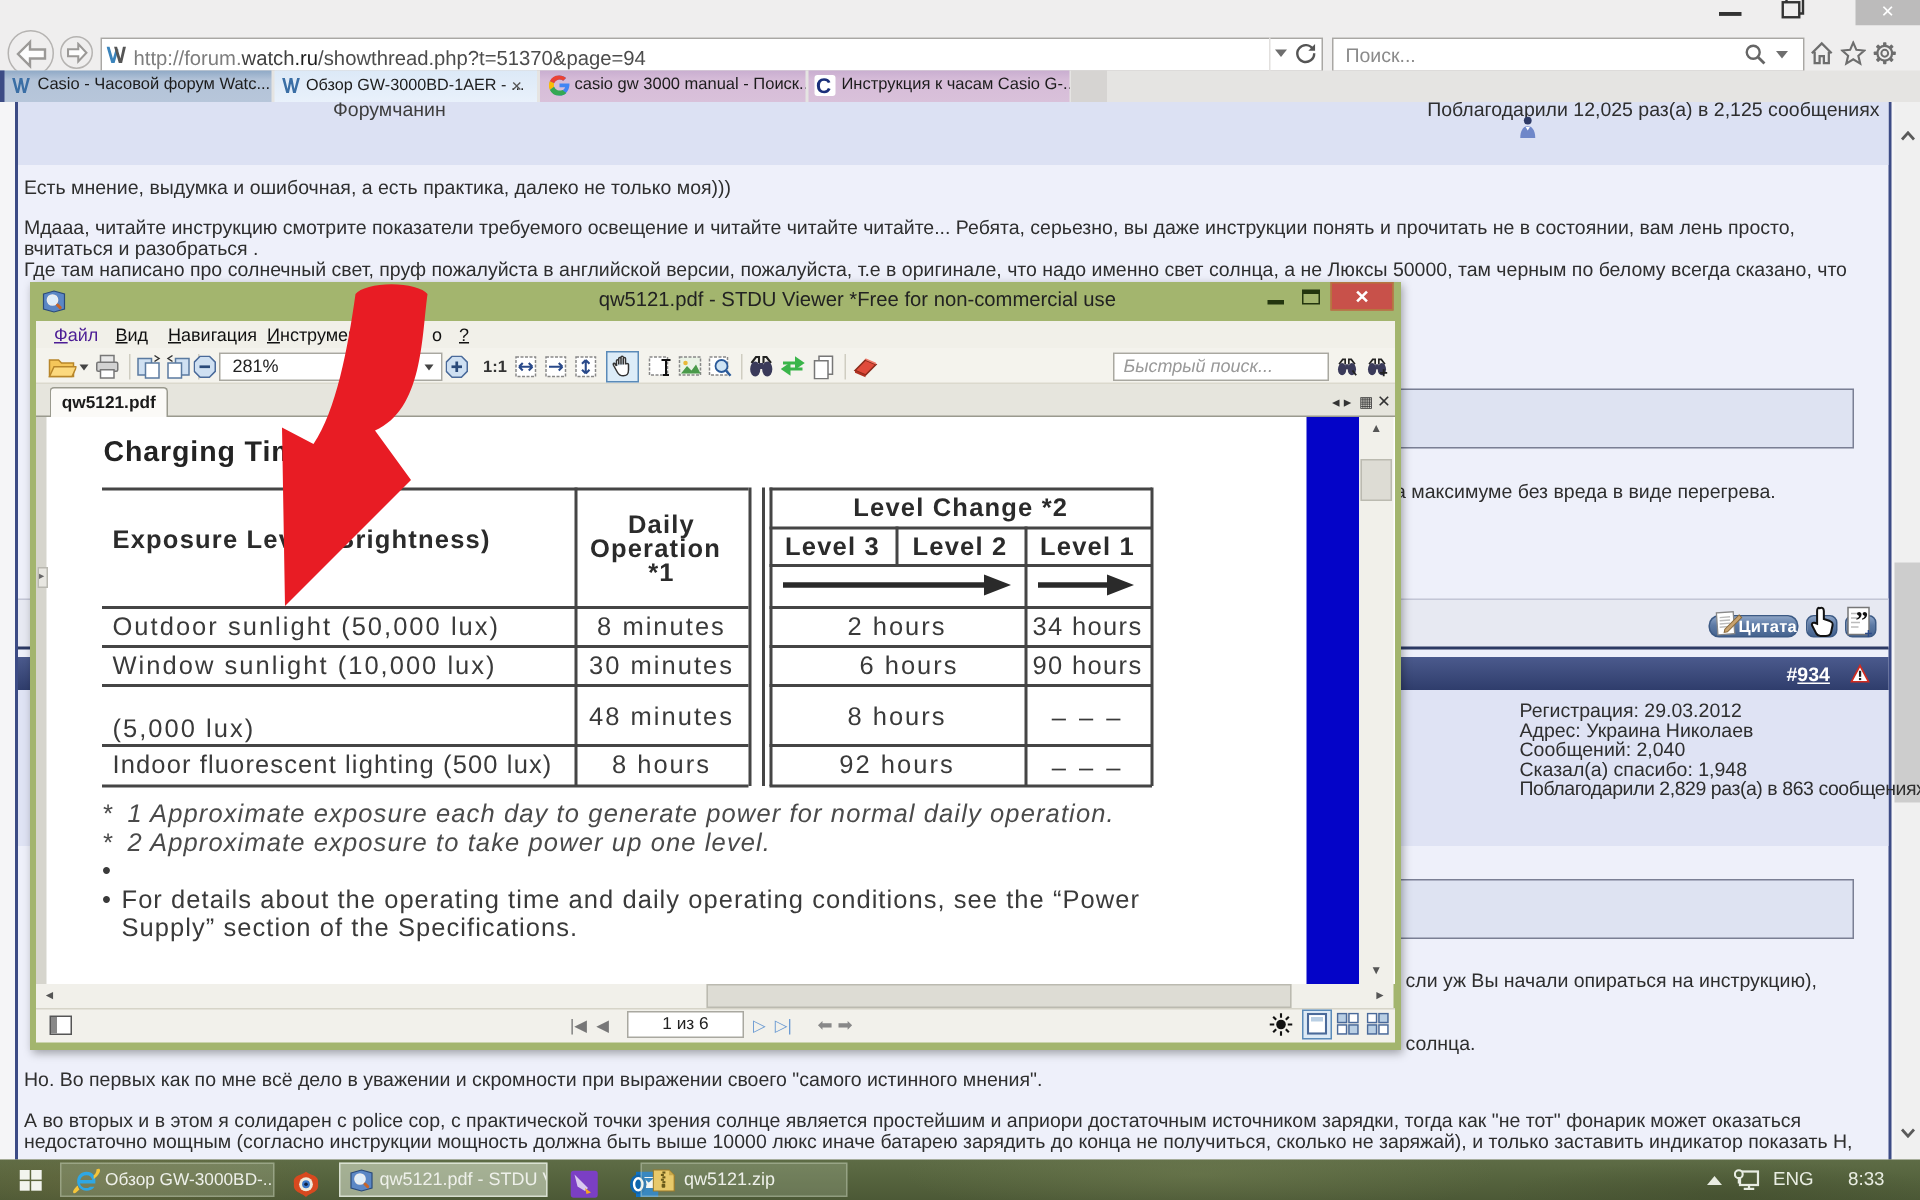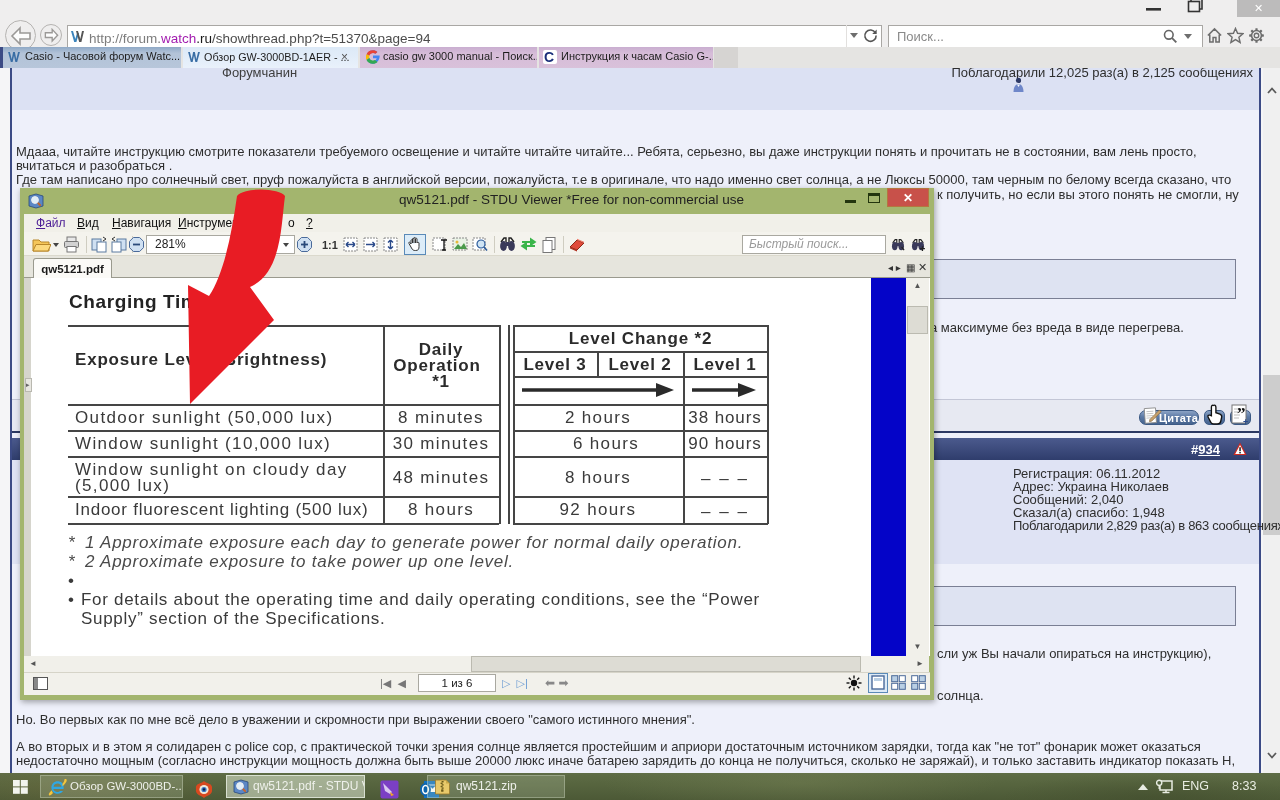--- a/index.html
+++ b/index.html
@@ -52,21 +52,21 @@
   <path d="M11 4 L3 12 L11 20 L11 15 L21 15 L21 9 L11 9 Z" fill="#fdfdfd" stroke="#9b9997" stroke-width="1.6"></path>
 </svg>
 <svg class="abs" style="left:43px;top:28px;width:17px;height:15px" viewBox="0 0 24 22">
   <path d="M13 2 L21 10.5 L13 19 L13 14 L3 14 L3 7 L13 7 Z" fill="#fdfdfd" stroke="#9b9997" stroke-width="2"></path>
 </svg>
 <div class="abs" id="urlbox"></div>
 <svg class="abs" style="left:71px;top:31px;width:13px;height:11px" viewBox="0 0 13 11">
   <path d="M0 0 L3.2 11 L5.4 11 L8 2 L6 2 L4.3 8 L2 0 Z" fill="#3b84bc"></path>
   <path d="M5 0 L8.2 11 L10.4 11 L13 0 L11 0 L9.3 8 L7 0 Z" fill="#555"></path>
 </svg>
-<div class="abs" style="left:89px;top:31px;font-size:13.5px;color:#7d7d7d;white-space:nowrap">http://forum.<span style="color:#a21caf">watch</span><span style="color:#1a1a1a">.ru</span><span style="color:#4c4c4c">/showthread.php?t=51370&amp;page=94</span></div>
+<div class="abs" style="left:89px;top:31px;font-size:13.5px;color:#7d7d7d;white-space:nowrap">http://forum.<span style="color:#404040">watch</span><span style="color:#1a1a1a">.ru</span><span style="color:#4c4c4c">/showthread.php?t=51370&amp;page=94</span></div>
 <div class="abs" style="left:846px;top:25px;width:1px;height:23px;background:#e2e0de"></div>
 <div class="abs" style="left:850px;top:33px;width:0;height:0;border-left:4px solid transparent;border-right:4px solid transparent;border-top:5px solid #6e6e6e"></div>
 <svg class="abs" style="left:863px;top:28px;width:15px;height:15px" viewBox="0 0 16 16">
   <path d="M13.2 5.2 A6 6 0 1 0 14 8" fill="none" stroke="#555" stroke-width="1.7"></path>
   <path d="M14.6 1.5 L14.6 6.3 L9.8 6.3 Z" fill="#555"></path>
 </svg>
 <div class="abs" id="searchbox"><span style="margin-left:8px">Поиск...</span></div>
 <svg class="abs" style="left:1163px;top:29px;width:15px;height:15px" viewBox="0 0 16 16">
   <circle cx="6.2" cy="6.2" r="4.6" fill="none" stroke="#666" stroke-width="1.7"></circle>
   <path d="M9.7 9.7 L14.2 14.2" stroke="#666" stroke-width="2"></path>
@@ -142,24 +142,24 @@
 
   <div class="abs" style="left:12px;top:0;width:1247px;height:42px;background:#dce1f3"></div>
   <div class="abs ptxt" style="left:222px;top:-3px;color:#3e3e3e">Форумчанин</div>
   <div class="abs ptxt" style="right:27px;top:-3px">Поблагодарили 12,025 раз(а) в 2,125 сообщениях</div>
   <svg class="abs" style="left:1012px;top:9px;width:13px;height:15px" viewBox="0 0 13 15">
     <circle cx="6.5" cy="3.4" r="2.6" fill="#2e3a66"></circle>
     <path d="M1.5 15 C1.5 9.5 4 7 6.5 7 C9 7 11.5 9.5 11.5 15 Z" fill="#6f87c9"></path>
     <path d="M5 7.5 L6.5 10 L8 7.5" fill="#fff"></path>
   </svg>
 
+  <div class="abs ptxt" style="left:16px;top:49px">Есть мнение, выдумка и ошибочная, а есть практика, далеко не только моя)))</div>
   <div class="abs ptxt" style="left:16px;top:76px">Мдааа, читайте инструкцию смотрите показатели требуемого освещение и читайте читайте читайте... Ребята, серьезно, вы даже инструкции понять и прочитать не в состоянии, вам лень просто,</div>
   <div class="abs ptxt" style="left:16px;top:90px">вчитаться и разобраться .</div>
   <div class="abs ptxt" style="left:16px;top:104px">Где там написано про солнечный свет, пруф пожалуйста в английской версии, пожалуйста, т.е в оригинале, что надо именно свет солнца, а не Люксы 50000, там черным по белому всегда сказано, что</div>
-  <div class="abs ptxt" style="left:937px;top:119px">к получить, но если вы этого понять не смогли, ну</div>
 
   <div class="abs" style="left:680px;top:191px;width:556px;height:40px;background:#dee3f2;border:1px solid #7a7f94"></div>
   <div class="abs ptxt" style="left:930px;top:252px">а максимуме без вреда в виде перегрева.</div>
 
   <div class="abs" style="left:12px;top:331px;width:1247px;height:33px;background:#e7e9f2;border-top:1px solid #c3c6d6"></div>
   <div class="abs" style="left:12px;top:363px;width:1247px;height:2px;background:#2c3963"></div>
 
   <div class="abs" style="left:1139px;top:342px;width:60px;height:15px;background:linear-gradient(180deg,#8ba3c6,#5d7aa5 45%,#46648f);border-radius:7px;border:1px solid #3c5a85"></div>
   <div class="abs" style="left:1159px;top:344px;font-size:11px;font-weight:bold;color:#fff;letter-spacing:0.2px">Цитата</div>
   <svg class="abs" style="left:1143px;top:338px;width:19px;height:20px" viewBox="0 0 22 22">
@@ -192,32 +192,32 @@
   <div class="abs" style="left:12px;top:370px;width:1247px;height:22px;background:linear-gradient(180deg,#4b5a8d,#2f3d6c)"></div>
   <div class="abs" style="left:1191px;top:374px;font-size:13px;font-weight:bold;color:#fff">#<span style="text-decoration:underline">934</span></div>
   <svg class="abs" style="left:1233px;top:374px;width:14px;height:14px" viewBox="0 0 14 14">
     <path d="M7 0.5 L13.6 13 L0.4 13 Z" fill="#d02b20"></path>
     <path d="M7 3 L11.8 12 L2.2 12 Z" fill="#fff"></path>
     <rect x="6.3" y="5.2" width="1.5" height="4" fill="#222"></rect>
     <rect x="6.3" y="10" width="1.5" height="1.4" fill="#222"></rect>
   </svg>
 
   <div class="abs" style="left:12px;top:392px;width:1247px;height:104px;background:#dfe3f4"></div>
-  <div class="abs ptxt" style="left:1013px;top:398px">Регистрация: 06.11.2012</div>
+  <div class="abs ptxt" style="left:1013px;top:398px">Регистрация: 29.03.2012</div>
   <div class="abs ptxt" style="left:1013px;top:411px">Адрес: Украина Николаев</div>
   <div class="abs ptxt" style="left:1013px;top:424px">Сообщений: 2,040</div>
   <div class="abs ptxt" style="left:1013px;top:437px">Сказал(а) спасибо: 1,948</div>
   <div class="abs ptxt" style="left:1013px;top:450px;letter-spacing:-0.3px">Поблагодарили 2,829 раз(а) в 863 сообщениях</div>
 
   <div class="abs" style="left:680px;top:518px;width:556px;height:40px;background:#dee3f2;border:1px solid #7a7f94"></div>
   <div class="abs ptxt" style="left:937px;top:578px">сли уж Вы начали опираться на инструкцию),</div>
   <div class="abs ptxt" style="left:937px;top:620px">солнца.</div>
   <div class="abs ptxt" style="left:16px;top:644px">Но. Во первых как по мне всё дело в уважении и скромности при выражении своего "самого истинного мнения".</div>
   <div class="abs ptxt" style="left:16px;top:671px">А во вторых и в этом я солидарен с police cop, с практической точки зрения солнце является простейшим и априори достаточным источником зарядки, тогда как "не тот" фонарик может оказаться</div>
-  <div class="abs ptxt" style="left:16px;top:685px">недостаточно мощным (согласно инструкции мощность должна быть выше 20000 люкс иначе батарею зарядить до конца не получиться, сколько не заряжай), и только заставить индикатор показать H,</div>
+  <div class="abs ptxt" style="left:16px;top:685px">недостаточно мощным (согласно инструкции мощность должна быть выше 10000 люкс иначе батарею зарядить до конца не получиться, сколько не заряжай), и только заставить индикатор показать H,</div>
 </div>
 
 <div class="abs" id="stdu">
 
   <svg class="abs" style="left:8px;top:5px;width:16px;height:16px" viewBox="0 0 16 16">
     <path d="M1 3 L8 1 L15 3 L15 13 L8 15 L1 13 Z" fill="#5b87c5" stroke="#2a4a7a" stroke-width="0.8"></path>
     <circle cx="7" cy="7" r="3.4" fill="#dfeefb" stroke="#eee" stroke-width="1"></circle>
     <rect x="9.5" y="9" width="4.5" height="2" rx="1" fill="#c86428" transform="rotate(45 10 10)"></rect>
   </svg>
   <div class="abs" style="left:0;top:4px;width:724px;text-align:right;font-size:13.5px;color:#222">qw5121.pdf - STDU Viewer *Free for non-commercial use</div>
@@ -428,32 +428,31 @@
   <svg class="abs" style="left:500px;top:194px;width:160px;height:16px" viewBox="0 0 160 16">
     <line x1="2" y1="8" x2="138" y2="8" stroke="#2a2a2a" stroke-width="3.6"></line>
     <path d="M136 1 L154 8 L136 15 Z" fill="#2a2a2a"></path>
   </svg>
   <svg class="abs" style="left:670px;top:194px;width:70px;height:16px" viewBox="0 0 70 16">
     <line x1="2" y1="8" x2="50" y2="8" stroke="#2a2a2a" stroke-width="3.6"></line>
     <path d="M48 1 L66 8 L48 15 Z" fill="#2a2a2a"></path>
   </svg>
   <div class="abs pt" style="left:55px;top:220px">Outdoor sunlight (50,000 lux)</div>
   <div class="abs pt" style="left:55px;top:246px">Window sunlight (10,000 lux)</div>
-  <div class="abs pt" style="left:55px;top:272px">Window sunlight on cloudy day</div>
   <div class="abs pt" style="left:55px;top:288px">(5,000 lux)</div>
   <div class="abs pt" style="left:55px;top:312px;letter-spacing:0.75px">Indoor fluorescent lighting (500 lux)</div>
   <div class="abs pt" style="left:363px;top:220px;width:116px;text-align:center">8 minutes</div>
   <div class="abs pt" style="left:363px;top:246px;width:116px;text-align:center">30 minutes</div>
   <div class="abs pt" style="left:363px;top:280px;width:116px;text-align:center">48 minutes</div>
   <div class="abs pt" style="left:363px;top:312px;width:116px;text-align:center">8 hours</div>
   <div class="abs pt" style="left:493px;top:220px;width:170px;text-align:center">2 hours</div>
   <div class="abs pt" style="left:493px;top:246px;width:186px;text-align:center">6 hours</div>
   <div class="abs pt" style="left:493px;top:280px;width:170px;text-align:center">8 hours</div>
   <div class="abs pt" style="left:493px;top:312px;width:170px;text-align:center">92 hours</div>
-  <div class="abs pt" style="left:663px;top:220px;width:84px;text-align:center;letter-spacing:0.9px">38 hours</div>
+  <div class="abs pt" style="left:663px;top:220px;width:84px;text-align:center;letter-spacing:0.9px">34 hours</div>
   <div class="abs pt" style="left:663px;top:246px;width:84px;text-align:center;letter-spacing:0.9px">90 hours</div>
   <div class="abs pt" style="left:663px;top:281px;width:84px;text-align:center;letter-spacing:2px">– – –</div>
   <div class="abs pt" style="left:663px;top:314px;width:84px;text-align:center;letter-spacing:2px">– – –</div>
   <div class="abs pi" style="left:48px;top:345px">*</div>
   <div class="abs pi" style="left:65px;top:345px">1 Approximate exposure each day to generate power for normal daily operation.</div>
   <div class="abs pi" style="left:48px;top:364px">*</div>
   <div class="abs pi" style="left:65px;top:364px">2 Approximate exposure to take power up one level.</div>
   <div class="abs pu" style="left:48px;top:383px">•</div>
   <div class="abs pu" style="left:48px;top:402px">•</div>
   <div class="abs pu" style="left:61px;top:402px">For details about the operating time and daily operating conditions, see the “Power</div>

